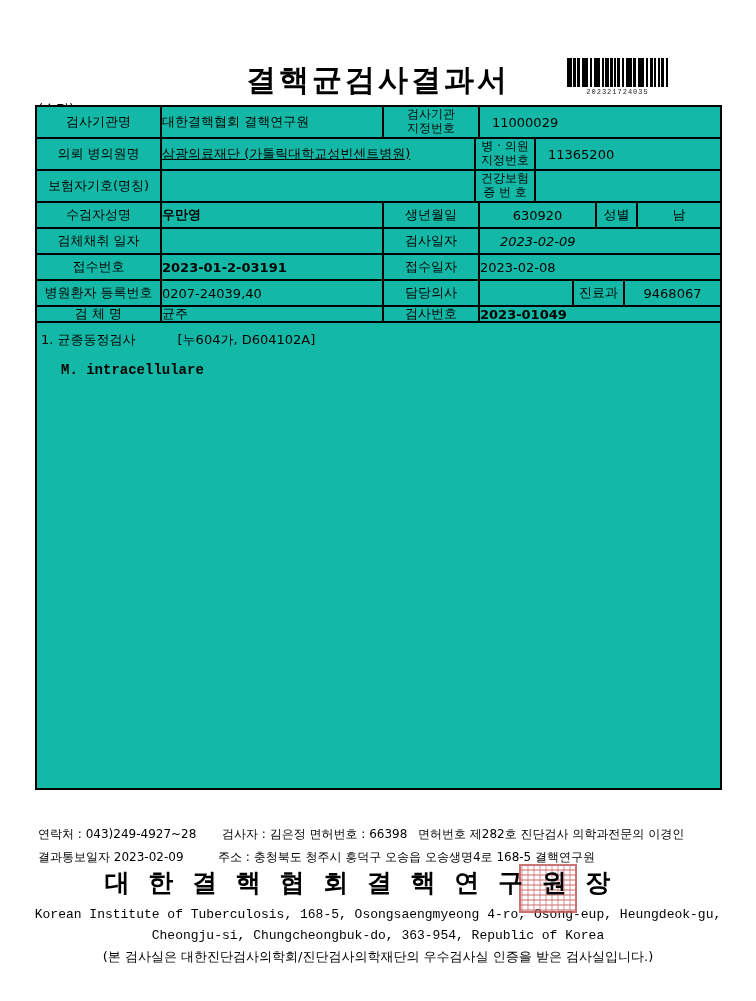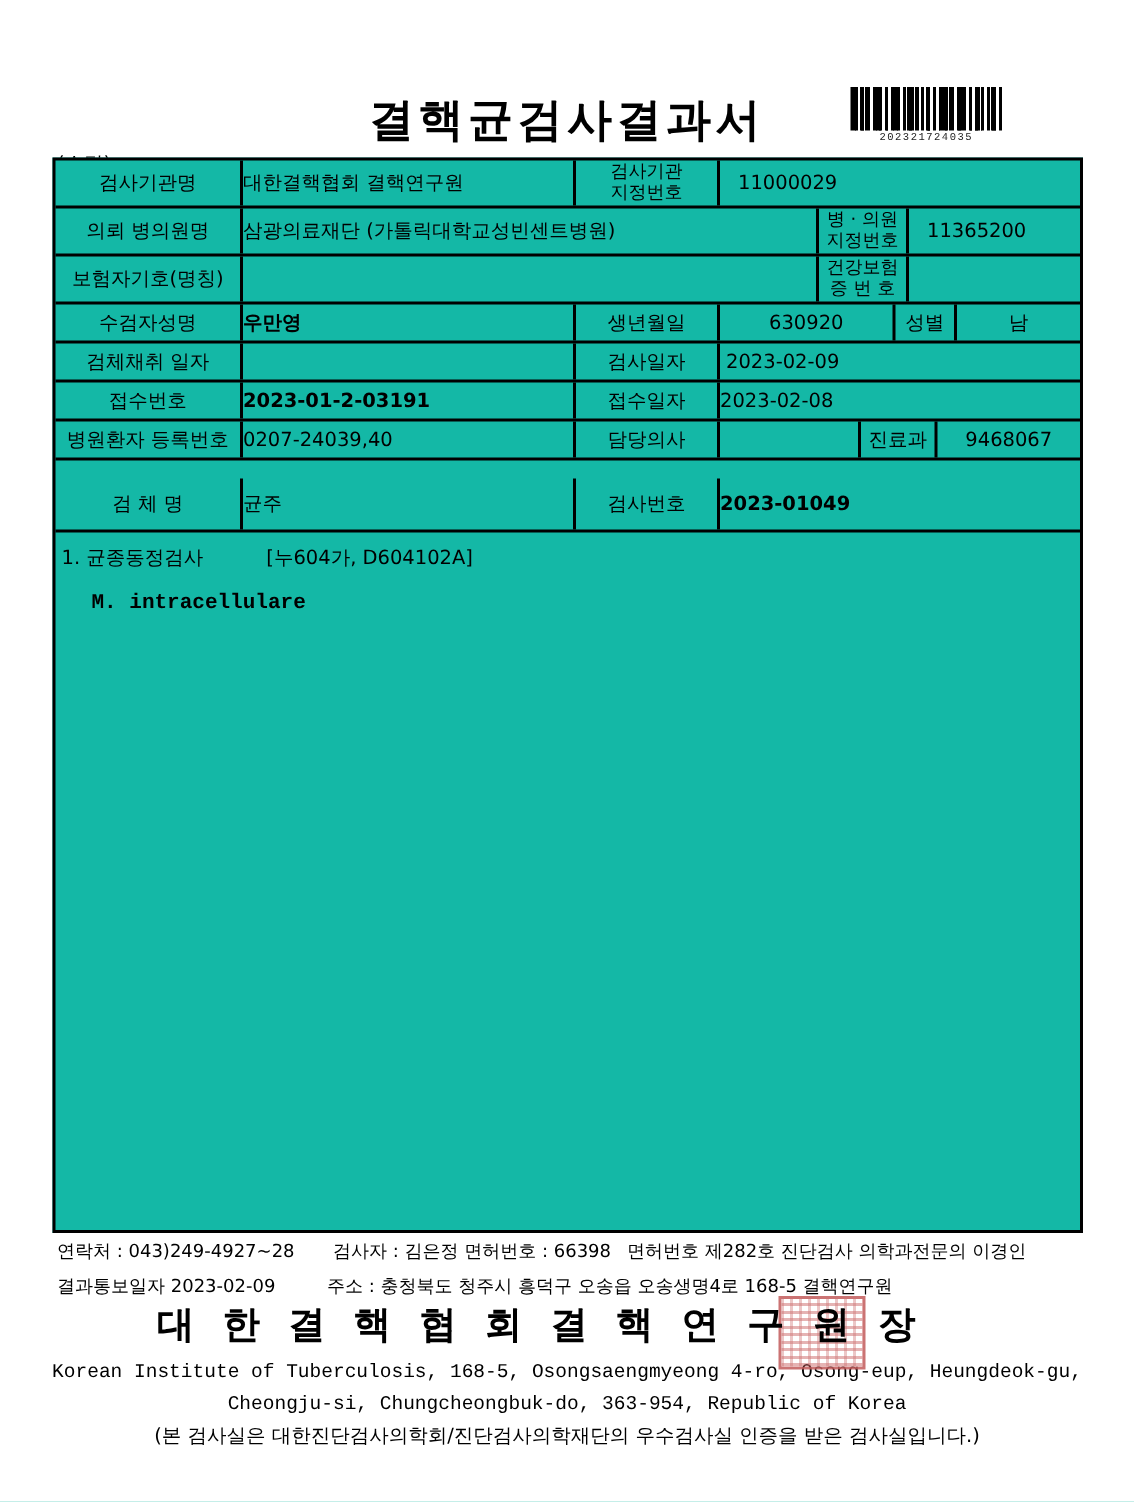--- a/index.html
+++ b/index.html
@@ -35,28 +35,28 @@
   .cell.last { border-right:none; flex:1; }
   .lbl { justify-content:center; text-align:center; }
   .lbl2 { justify-content:center; text-align:center; font-size:12px;
     line-height:1.15; white-space:pre-line; }
   .val { padding-left:0; }
   .ctr { justify-content:center; padding-left:0; }
   .bold { font-weight:bold; }
   .w-l1 { width:125px; }
   .w-v1 { width:222px; }
   .w-l2 { width:96px;text-align:center; }
-  .w-v1wide { width:384px; }
+  .w-v1wide { width:314px;text-decoration:underline; }
   .w-l2small { width:60px; }
   .w-dob { width:117px; }
   .w-sexl { width:41px; }
   .w-doc { width:94px; }
   .w-dept { width:51px; }
-  .h32 { height:32px; } .h26 { height:26px; } .h24 { height:36px;margin-top:12px; }
-  .pad12 { padding-left:12px; } .pad20 { padding-left:4px; }
+  .h32 { height:32px; } .h26 { height:26px; } .h24 { height:16px; }
+  .pad12 { padding-left:12px; } .pad20 { padding-left:20px;font-style:italic; }
 
   
   .results { height:465px; border-bottom:none; padding:8px 4px; font-size:13px;
     display:block; }
   .res-line1 { white-space:nowrap; }
   .res-bracket { margin-left:42px; }
   .organism { margin-top:13px; margin-left:20px; font-weight:bold;
     font-family:"Liberation Mono","DejaVu Sans Mono",monospace; font-size:14px; }
 
   

